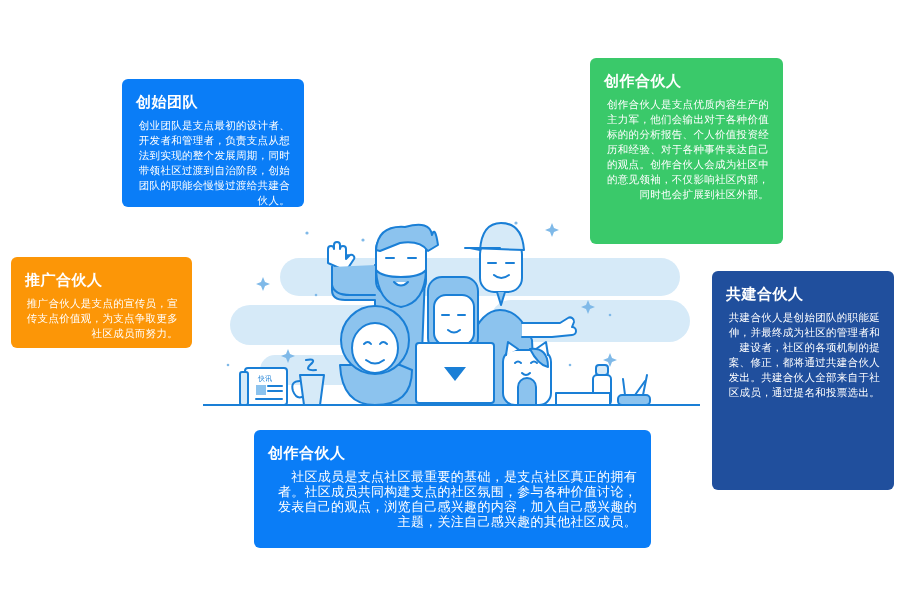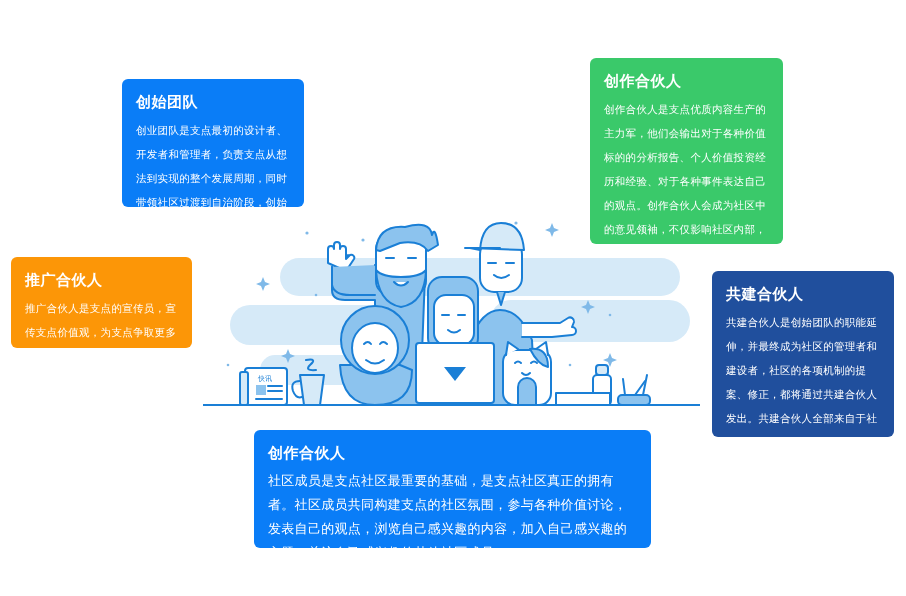--- a/index.html
+++ b/index.html
@@ -6,25 +6,25 @@
     body {
       width: 906px; height: 596px; position: relative; overflow: hidden;
       background: #ffffff;
       font-family: "DejaVu Sans", "Liberation Sans", sans-serif;
     }
     .card {
       position: absolute; border-radius: 6px; color: #ffffff;
       box-sizing: border-box; padding: 14px 14px 24px 14px;
     }
     .card .title { font-size: 15px; font-weight: bold; margin-bottom: 6px; letter-spacing: 0.5px; }
-    .card .body { font-size: 10.5px; line-height: 24px; letter-spacing: 0.3px; }
+    .card .body { font-size: 10.5px; line-height: 15px; letter-spacing: 0.3px; text-align: right; }
     #card-founding { left: 122px; top: 79px; width: 182px; height: 128px; background: #0a7df7; }
     #card-creator  { left: 590px; top: 58px; width: 193px; height: 186px; background: #3ac96a; }
     #card-promo    { left: 11px;  top: 257px; width: 181px; height: 91px; background: #fc9607; }
-    #card-cobuild  { left: 712px; top: 271px; width: 182px; height: 166px; background: #204f9d; }
+    #card-cobuild  { left: 712px; top: 271px; width: 182px; height: 219px; background: #204f9d; }
     #card-member   { left: 254px; top: 430px; width: 397px; height: 118px; background: #0a7df7; }
     #card-member .body { font-size: 13px; }
     #card-founding .title, #card-creator .title, #card-cobuild .title, #card-member .title { margin-top: 0px; }
     .illus { position: absolute; left: 200px; top: 215px; width: 510px; height: 200px; }
   </style>
 </head>
 <body>
 
 <div class="card" id="card-founding">
   <div class="title">创始团队</div>

